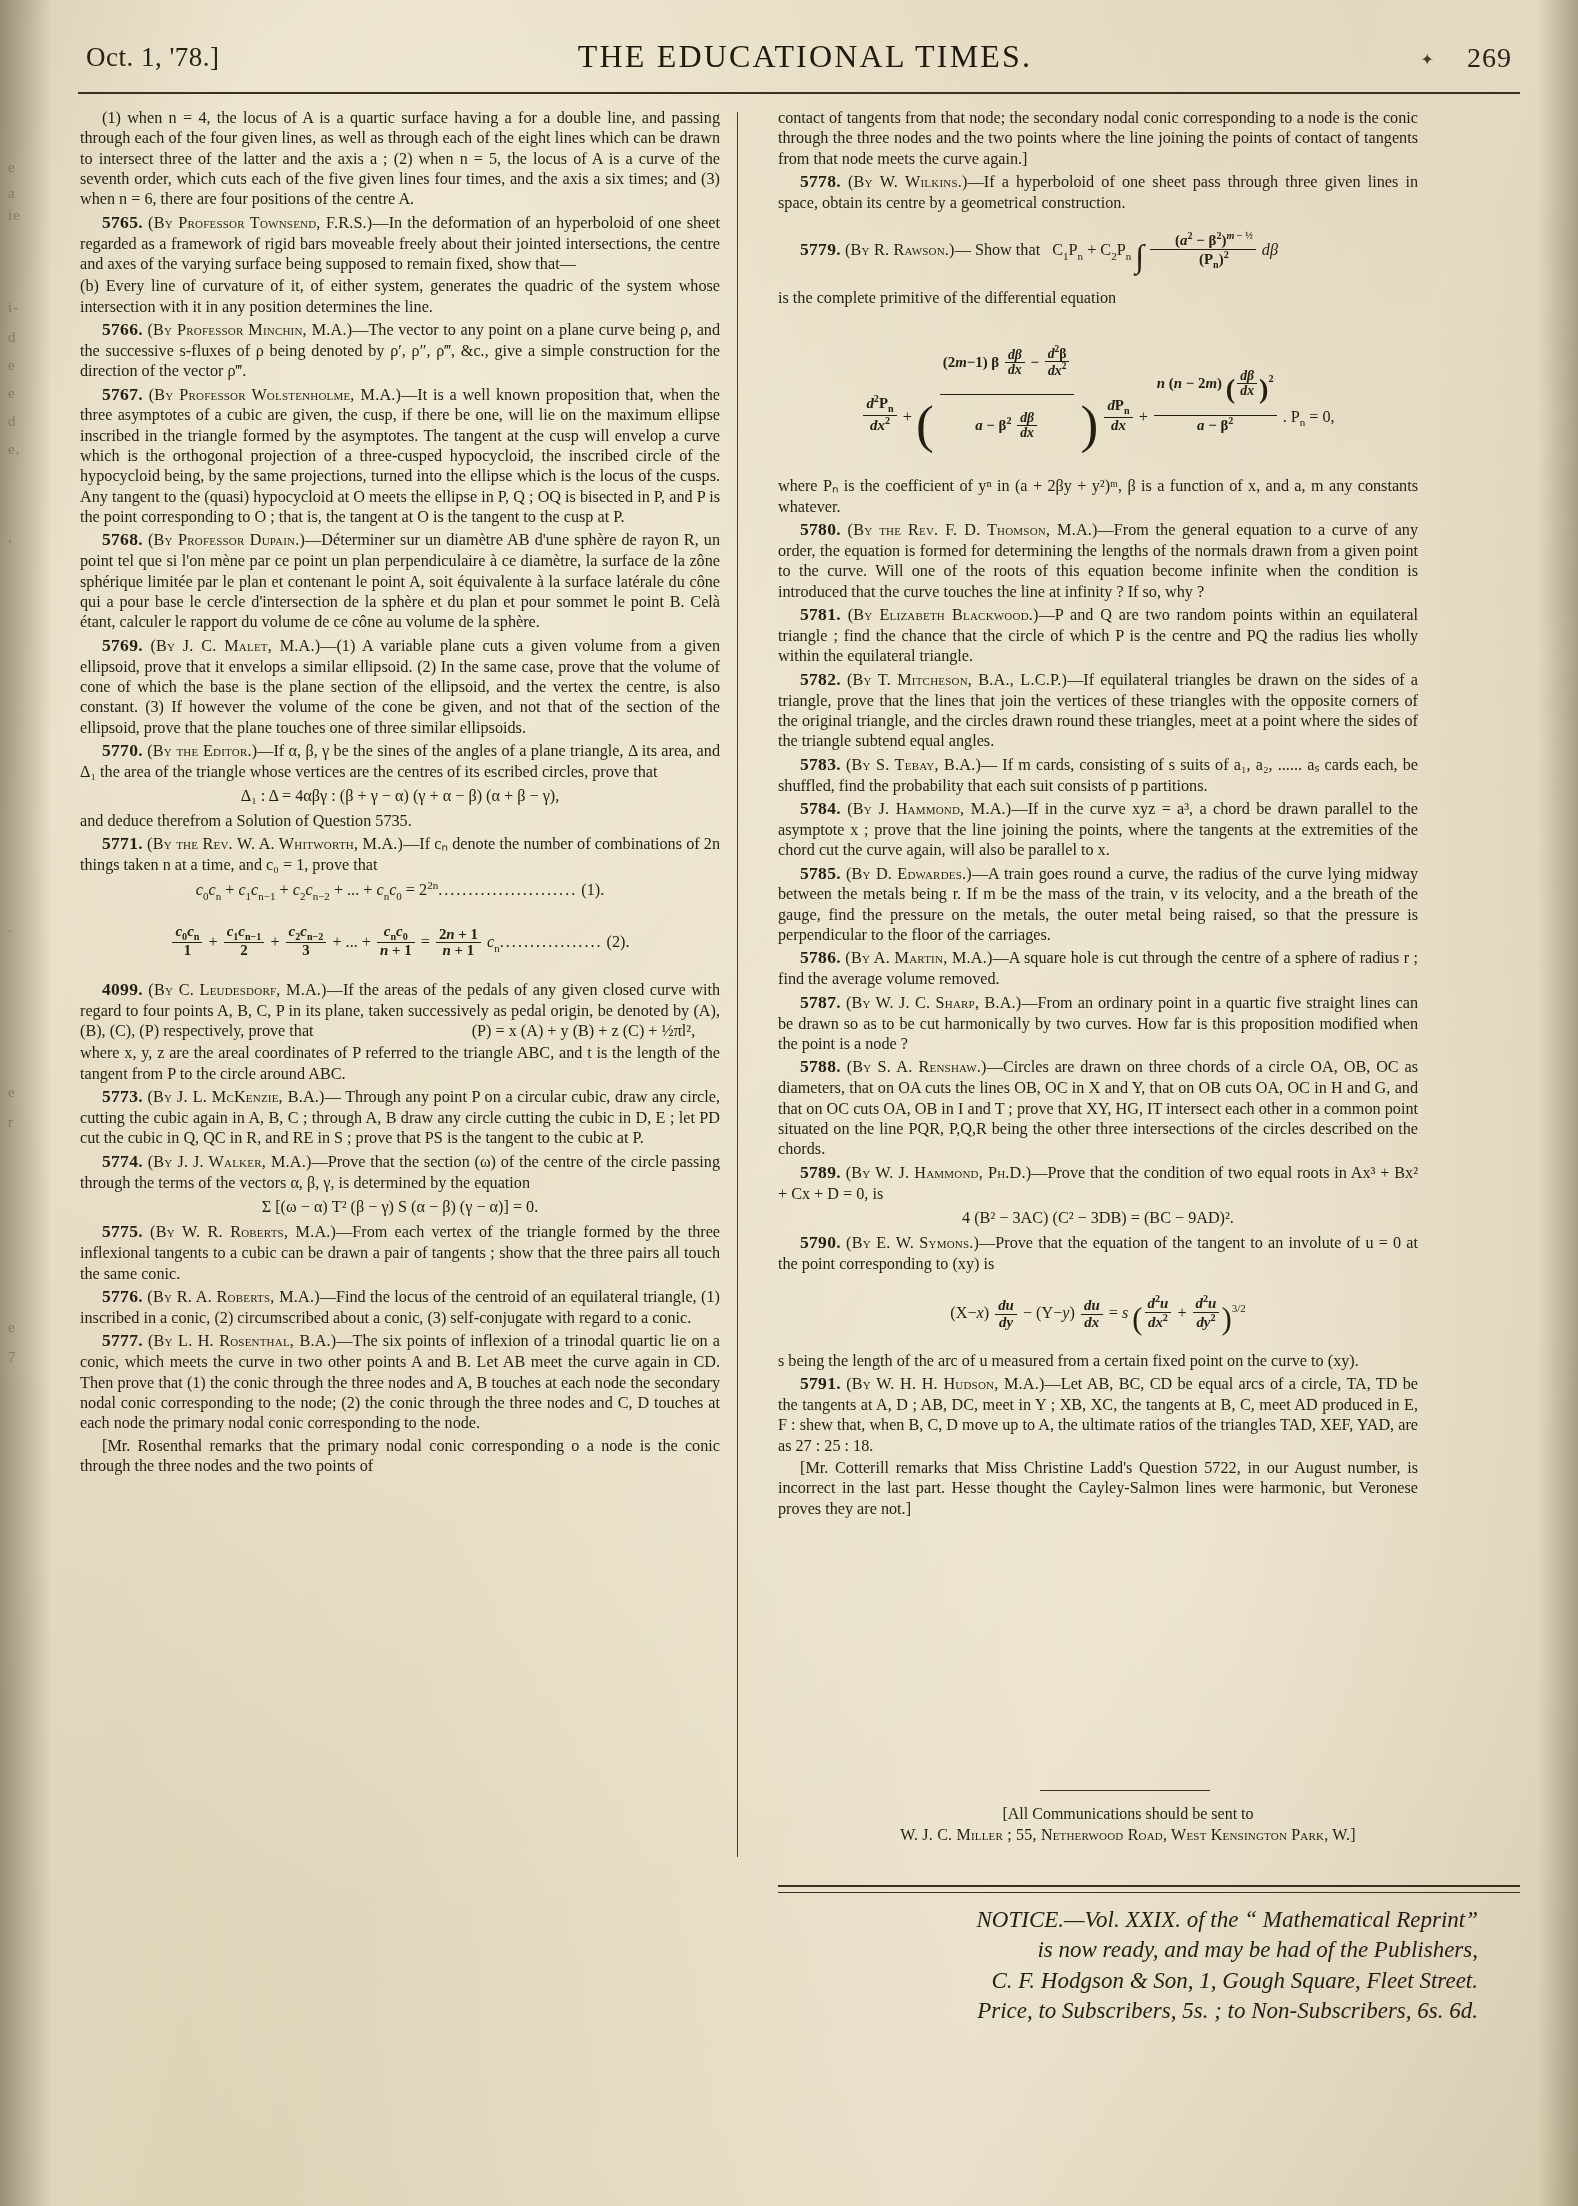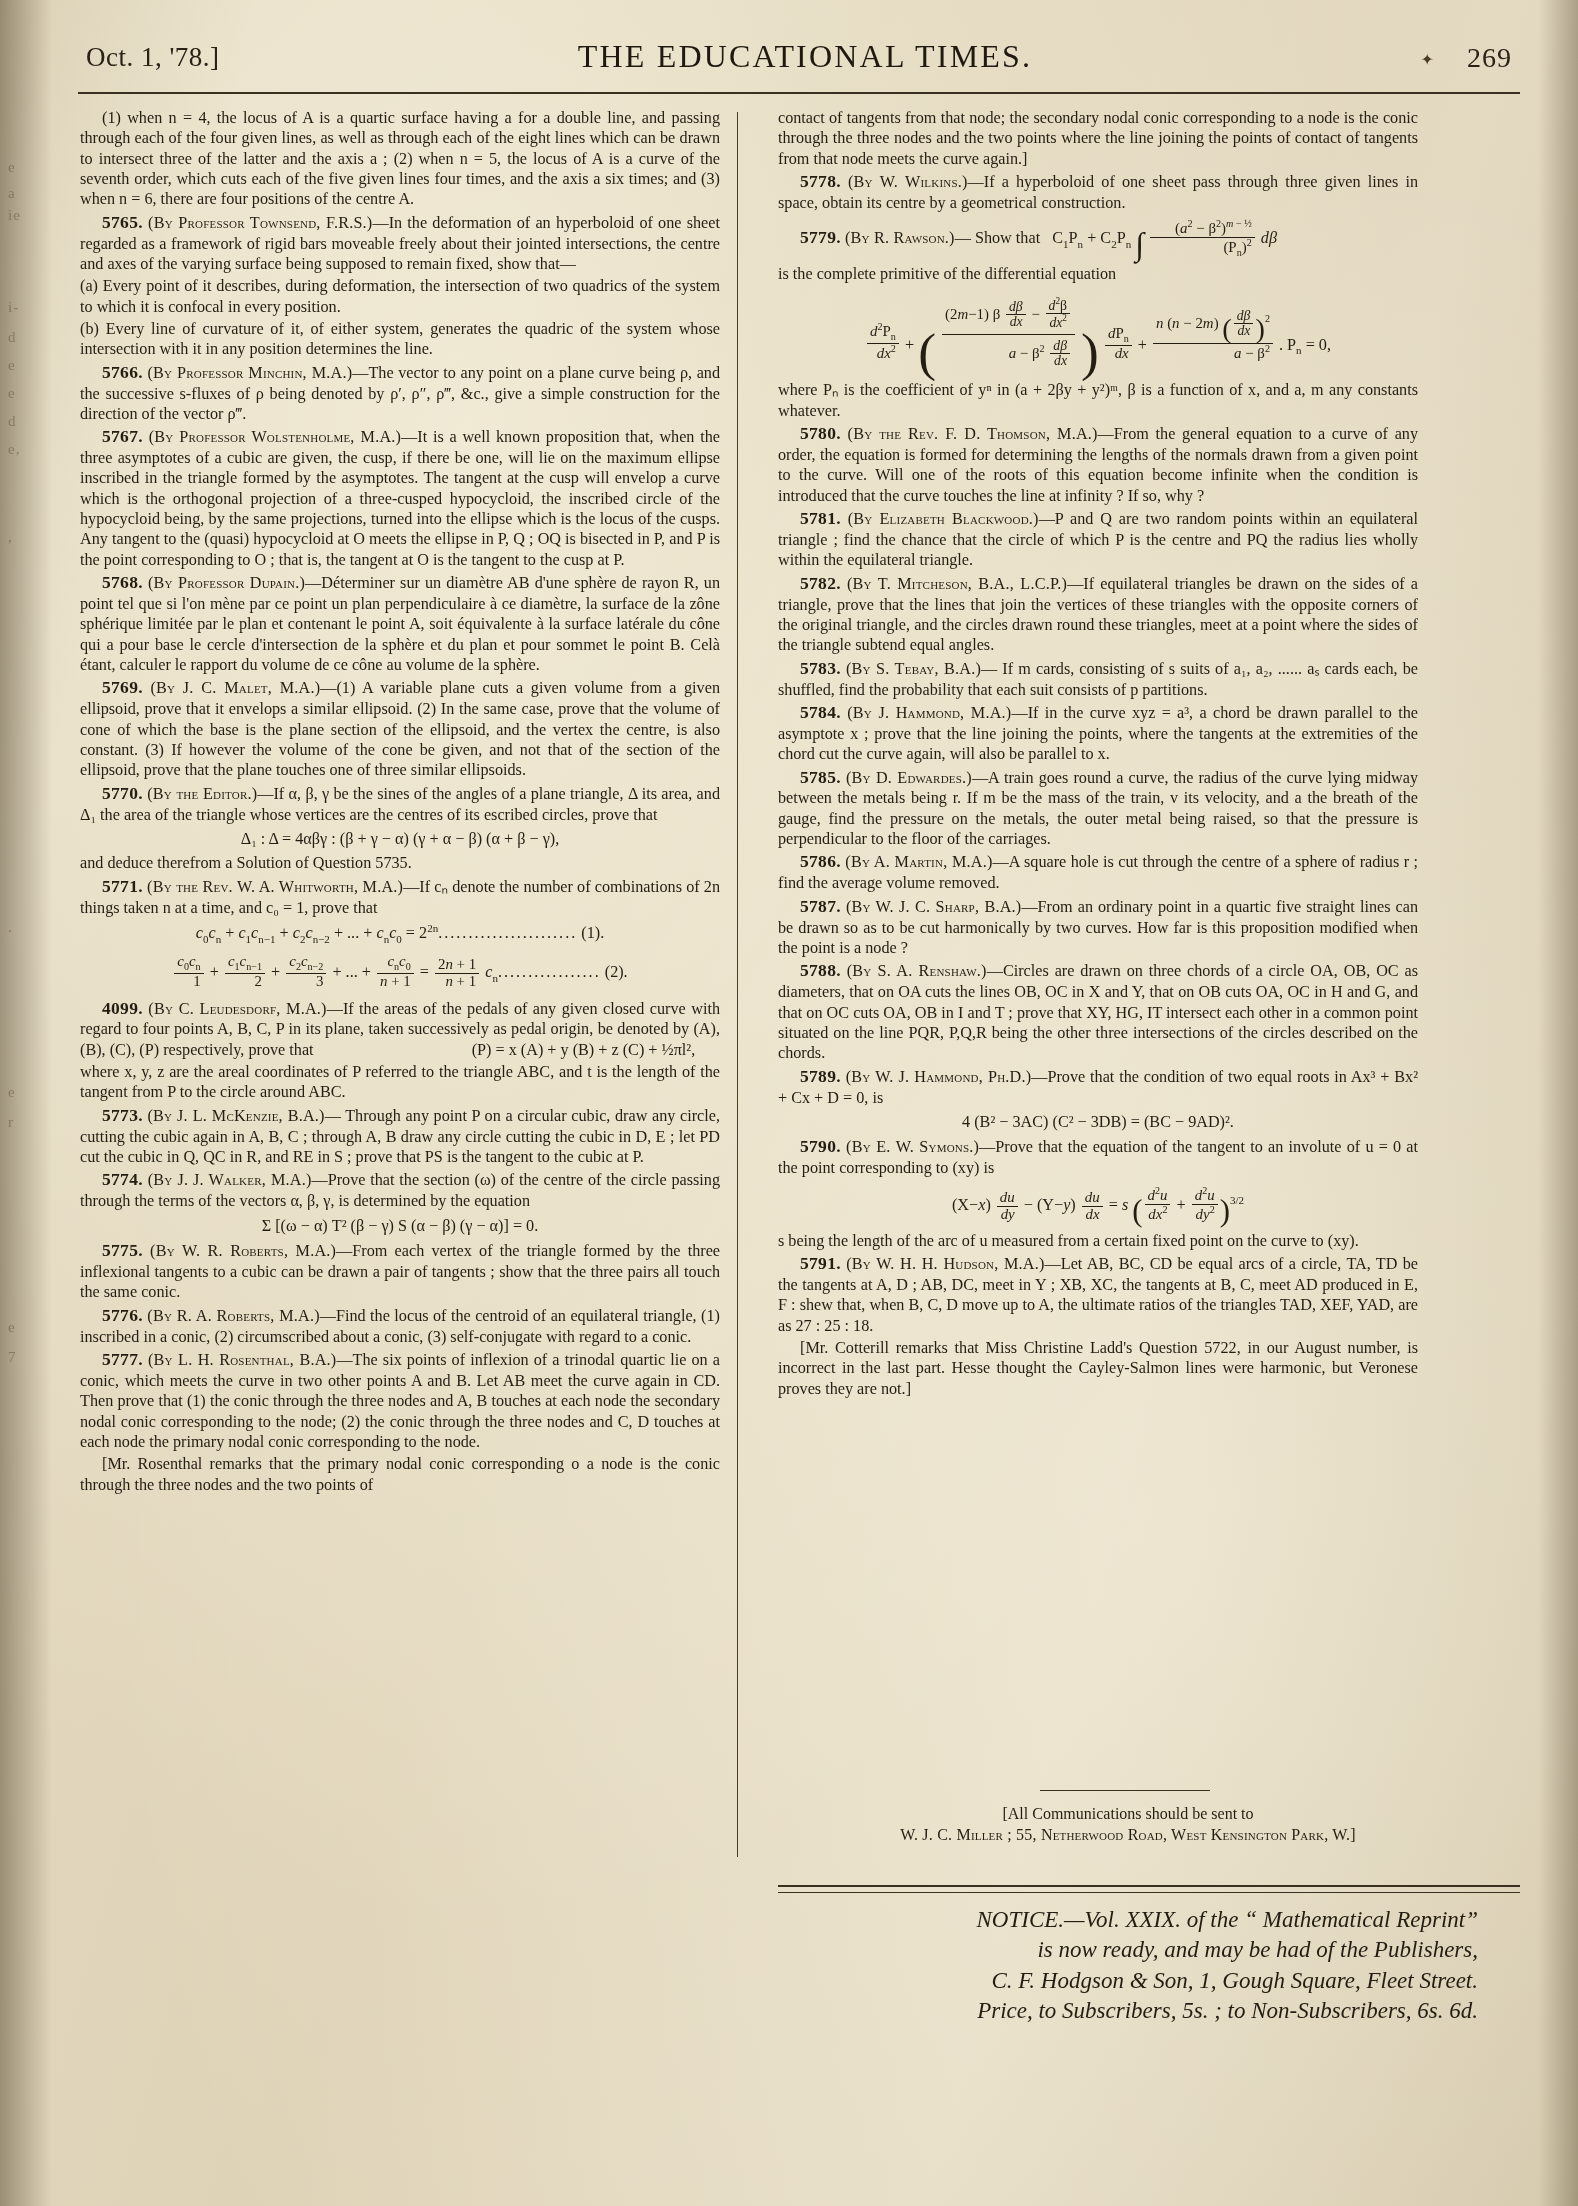--- a/index.html
+++ b/index.html
@@ -143,24 +143,25 @@
     text-align: center;
     text-indent: 0;
     margin: 4px 0 4px 0;
     font-family: "Liberation Serif", serif;
   }
 
   
   .frac {
     display: inline-block;
     vertical-align: -0.55em;
-    text-align: right;
+    text-align: center;
     line-height: 1.05;
     font-size: 0.92em;
-    margin: 4px 2px;
+    margin: 16px 2px;
+    font-weight: bold;
   }
   .frac .num { display: block; padding: 0 3px; }
   .frac .den { display: block; border-top: 1px solid #241d12; padding: 0 3px; }
   sub, sup { font-size: 0.68em; }
   .big-paren {
     font-size: 1.9em;
     vertical-align: -0.35em;
     line-height: 0.6;
   }
   .huge-paren {
@@ -253,21 +254,20 @@
   <div class="divider"></div>
 
   <div class="col" id="col-left">
 
     <p class="item">(1) when n = 4, the locus of A is a quartic surface having a for a double line, and passing through each of the four given lines, as well as through each of the eight lines which can be drawn to intersect three of the latter and the axis a ; (2) when n = 5, the locus of A is a curve of the seventh order, which cuts each of the five given lines four times, and the axis a six times; and (3) when n = 6, there are four positions of the centre A.</p>
 
     <p class="item">
       <span class="qno">5765.</span>
       <span class="sc">(By Professor Townsend, F.R.S.)</span><span>—In the deformation of an hyperboloid of one sheet regarded as a framework of rigid bars moveable freely about their jointed intersections, the centre and axes of the varying surface being supposed to remain fixed, show that—</span>
     </p>
-    <p class="cont">(a) Every point of it describes, during deformation, the intersection of two quadrics of the system to which it is confocal in every position.</p>
     <p class="cont">(b) Every line of curvature of it, of either system, generates the quadric of the system whose intersection with it in any position determines the line.</p>
 
     <p class="item">
       <span class="qno">5766.</span>
       <span class="sc">(By Professor Minchin, M.A.)</span><span>—The vector to any point on a plane curve being ρ, and the successive s-fluxes of ρ being denoted by ρ′, ρ″, ρ‴, &amp;c., give a simple construction for the direction of the vector ρ‴.</span>
     </p>
 
     <p class="item">
       <span class="qno">5767.</span>
       <span class="sc">(By Professor Wolstenholme, M.A.)</span><span>—It is a well known proposition that, when the three asymptotes of a cubic are given, the cusp, if there be one, will lie on the maximum ellipse inscribed in the triangle formed by the asymptotes. The tangent at the cusp will envelop a curve which is the orthogonal projection of a three-cusped hypocycloid, the inscribed circle of the hypocycloid being, by the same projections, turned into the ellipse which is the locus of the cusps. Any tangent to the (quasi) hypocycloid at O meets the ellipse in P, Q ; OQ is bisected in P, and P is the point corresponding to O ; that is, the tangent at O is the tangent to the cusp at P.</span>

